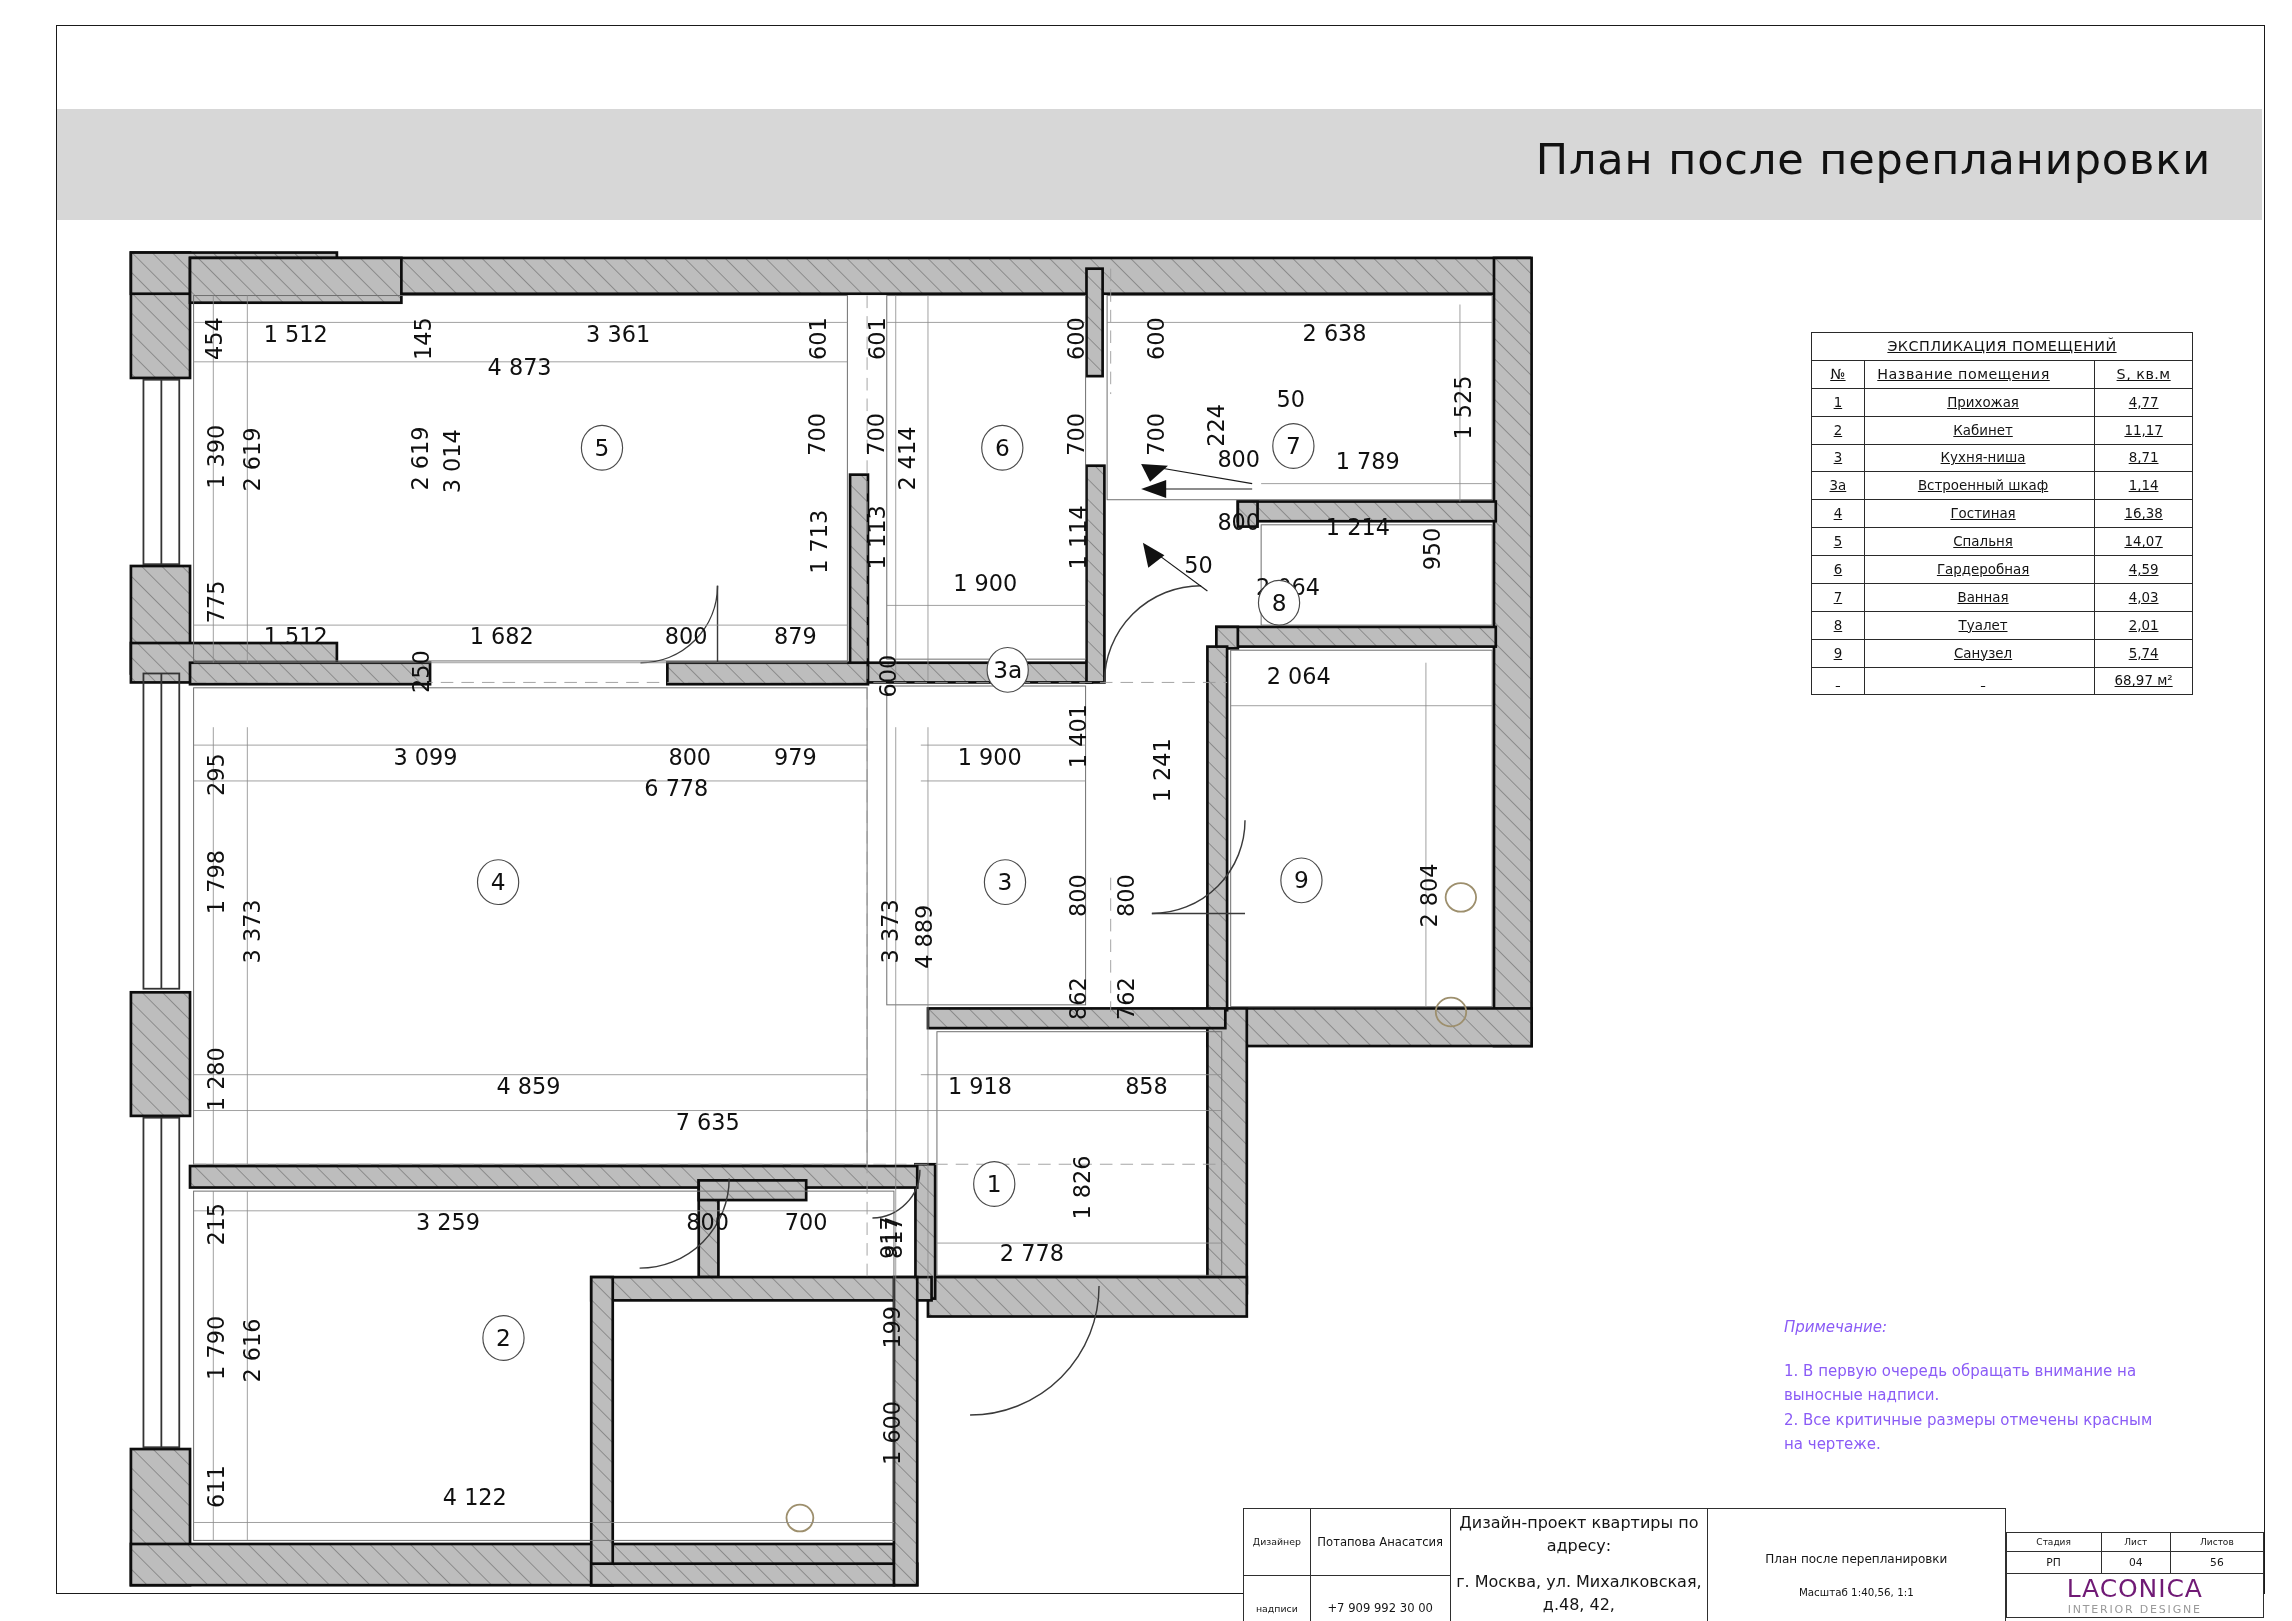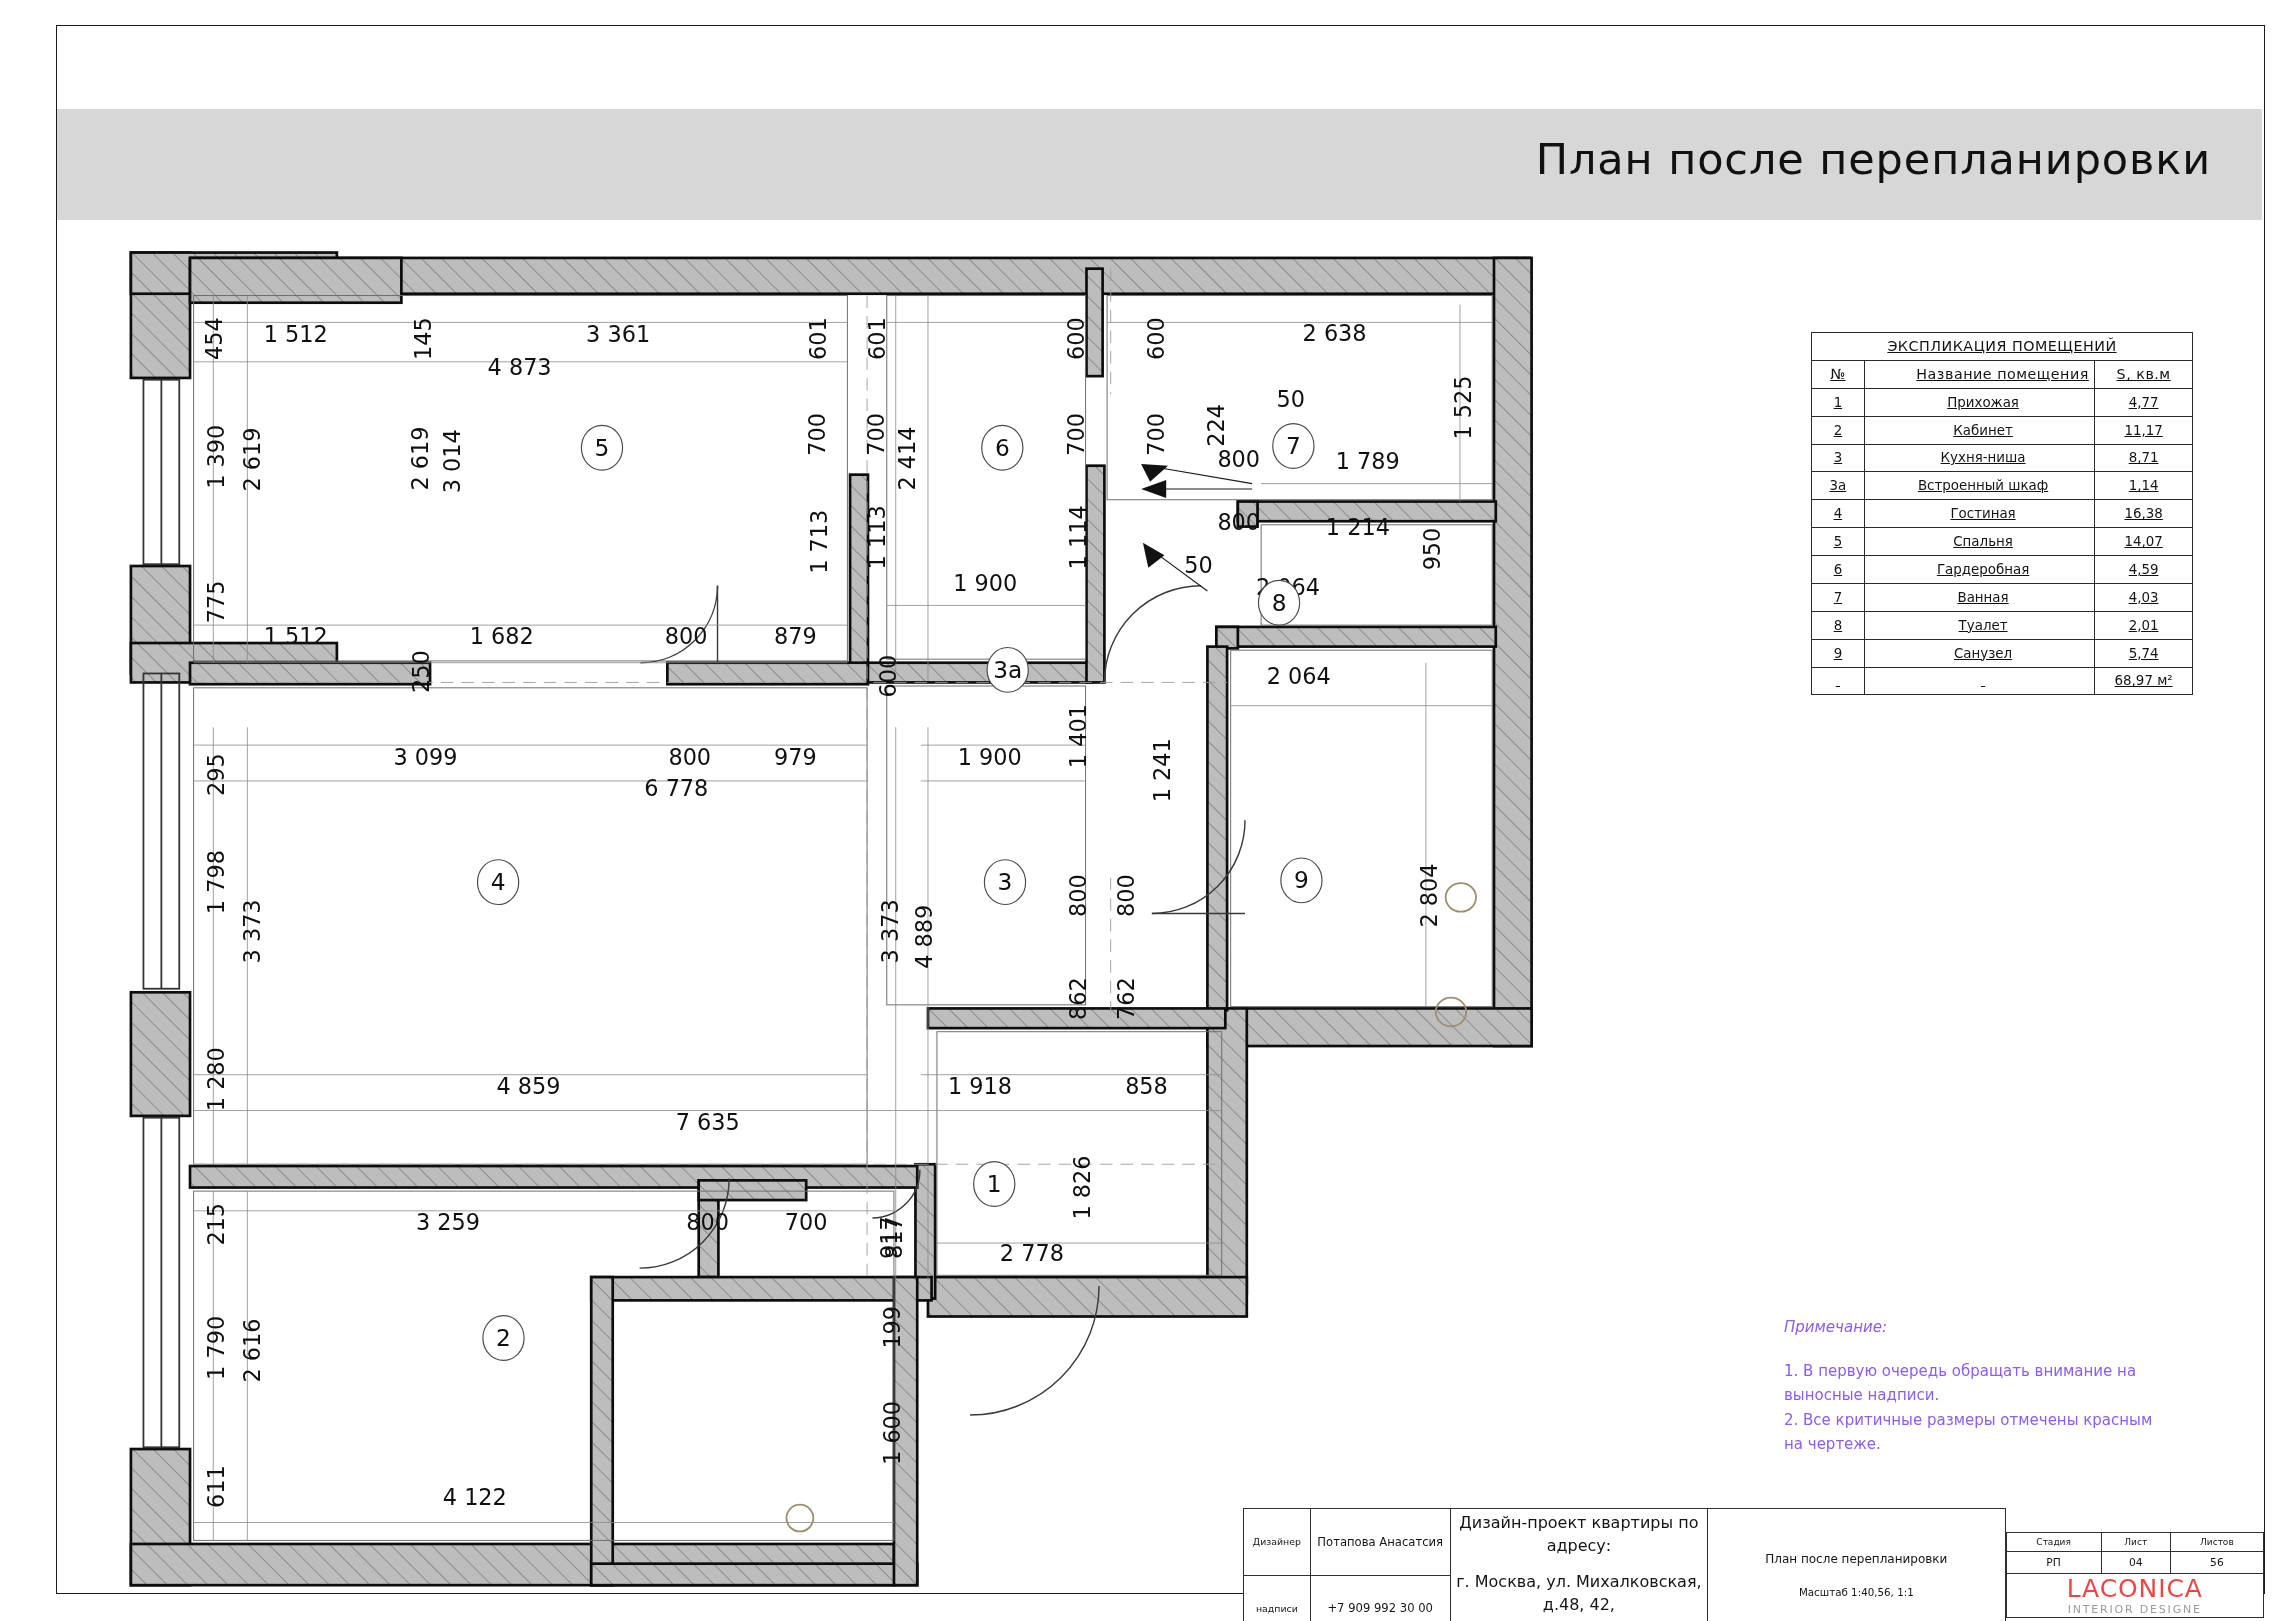--- a/index.html
+++ b/index.html
@@ -42,21 +42,21 @@
          border-collapse:collapse;font-size:10.3px;background:#fff;}
   #stamp td{border:0.9px solid #2f2f2f;color:#151515;padding:1.8px 3.6px;
             text-align:center;vertical-align:middle;}
   .s-lbl{width:52px;font-size:9.4px;}
   .s-val{width:118px;font-size:11.6px;}
   .s-addr{width:224px;font-size:16px;line-height:1.45;}
   .s-plan{width:260px;font-size:12px;}
   .s-mini{font-size:9px;height:15px;}
   .s-mini2{font-size:10.7px;height:17px;}
   #logo-cell{padding:0;}
-  #logo-main{font-size:25px;letter-spacing:0.9px;color:#ef4444;line-height:1;}
+  #logo-main{font-size:25px;letter-spacing:0.9px;color:#701a75;line-height:1;}
   #logo-sub{font-size:11px;letter-spacing:1.8px;color:#9a9a9a;margin-top:1.8px;}
   .stamp-right{width:233px;padding:0 !important;border:none !important;}
   #stamp-right-tbl{width:100%;border-collapse:collapse;}
   #stamp-right-tbl td{border:0.9px solid #2f2f2f;}
 </style>
 </head>
 <body>
 
 <div id="sheet-frame"></div>
 
@@ -341,21 +341,21 @@
     </g>
 </svg>
 
 <table id="exp-table">
   <tbody id="exp-body">
       <tr>
         <td class="t-head" colspan="3">ЭКСПЛИКАЦИЯ ПОМЕЩЕНИЙ</td>
       </tr>
       <tr>
         <td class="c-num t-head">№</td>
-        <td class="c-name t-head" style="text-align:right">Название помещения</td>
+        <td class="c-name t-head" style="text-align:left">Название помещения</td>
         <td class="c-area t-head">S, кв.м</td>
       </tr>
       <tr>
         <td class="c-num">1</td>
         <td class="c-name">Прихожая</td>
         <td class="c-area">4,77</td>
       </tr>
       <tr>
         <td class="c-num">2</td>
         <td class="c-name">Кабинет</td>

